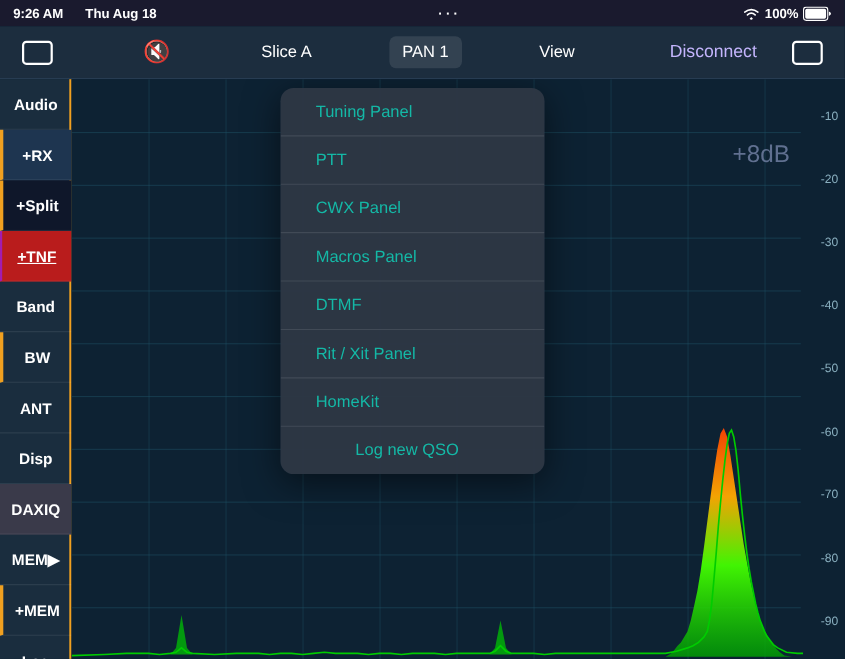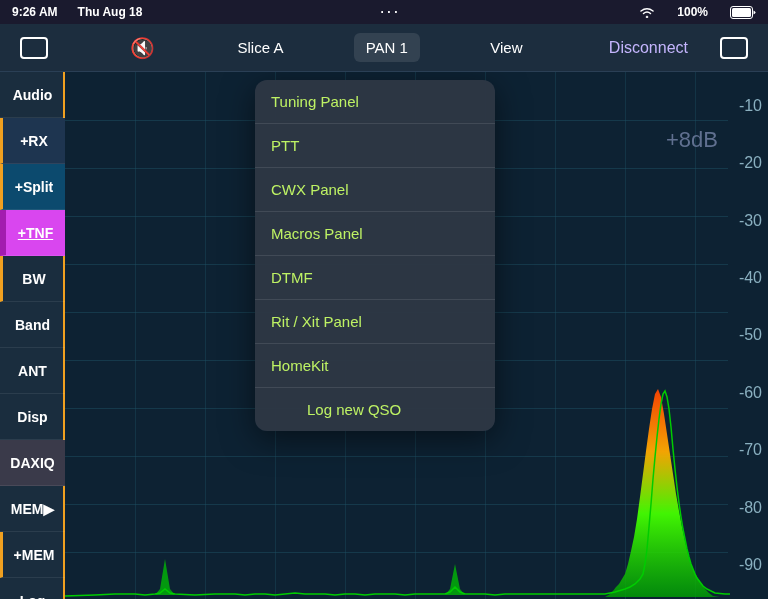--- a/index.html
+++ b/index.html
@@ -19,21 +19,21 @@
       display: flex;
       align-items: center;
       justify-content: space-between;
       padding: 0 12px;
       color: white;
       font-size: 12px;
       font-weight: 600;
     }
     #status-bar .left { display: flex; align-items: center; gap: 20px; }
     #status-bar .center { display: flex; align-items: center; gap: 4px; }
-    #status-bar .right { display: flex; align-items: center; gap: 22px; }
+    #status-bar .right { display: flex; align-items: center; gap: 4px; }
 
     
     #toolbar {
       width: 768px;
       height: 48px;
       background: #1c2d3e;
       display: flex;
       align-items: center;
       justify-content: space-between;
       padding: 0 8px;
@@ -154,21 +154,21 @@
       top: 0;
       width: 38px;
       height: 527px;
       display: flex;
       flex-direction: column;
       justify-content: space-around;
       padding: 5px 2px;
     }
     .db-label {
       color: #8ab0c0;
-      font-size: 16px;
+      font-size: 11px;
       text-align: right;
       padding-right: 4px;
     }
 
     
     .gain-marker {
       position: absolute;
       top: 55px;
       right: 50px;
       color: #607090;
@@ -182,22 +182,22 @@
       top: 8px;
       left: 190px;
       width: 240px;
       background: rgba(45, 55, 68, 0.97);
       border-radius: 12px;
       overflow: hidden;
       z-index: 100;
       box-shadow: 0 8px 32px rgba(0,0,0,0.5);
     }
     .menu-item {
-      padding: 13px 16px;
-      color: #bef264;
+      padding: 13px 32px;
+      color: #14b8a6;
       font-size: 15px;
       font-weight: 400;
       cursor: pointer;
       border-bottom: 1px solid rgba(255,255,255,0.1);
     }
     .menu-item:last-child {
       border-bottom: none;
       margin-left: 36px;
     }
 
@@ -266,31 +266,31 @@
 
 <div id="main">
 
   <div id="sidebar">
     <div class="sidebar-item">
       <span>Audio</span>
     </div>
     <div class="sidebar-item" style="background:#1e3550; border-left: 3px solid #f0a020;">
       <span>+RX</span>
     </div>
-    <div class="sidebar-item" style="background:#0c4a6e; border-left: 3px solid #f0a020;">
+    <div class="sidebar-item" style="background:#0f172a; border-left: 3px solid #f0a020;">
       <span>+Split</span>
     </div>
-    <div class="sidebar-item" style="background:#d946ef; border-left: 6px solid #a21caf; text-decoration: underline;">
+    <div class="sidebar-item" style="background:#b91c1c; border-left: 2px solid #a21caf; text-decoration: underline;">
       <span>+TNF</span>
+    </div>
+    <div class="sidebar-item">
+      <span>Band</span>
     </div>
     <div class="sidebar-item" style="border-left: 3px solid #f0a020;">
       <span>BW</span>
-    </div>
-    <div class="sidebar-item">
-      <span>Band</span>
     </div>
     <div class="sidebar-item">
       <span>ANT</span>
     </div>
     <div class="sidebar-item">
       <span>Disp</span>
     </div>
     <div class="sidebar-item daxiq">
       <span>DAXIQ</span>
     </div>

